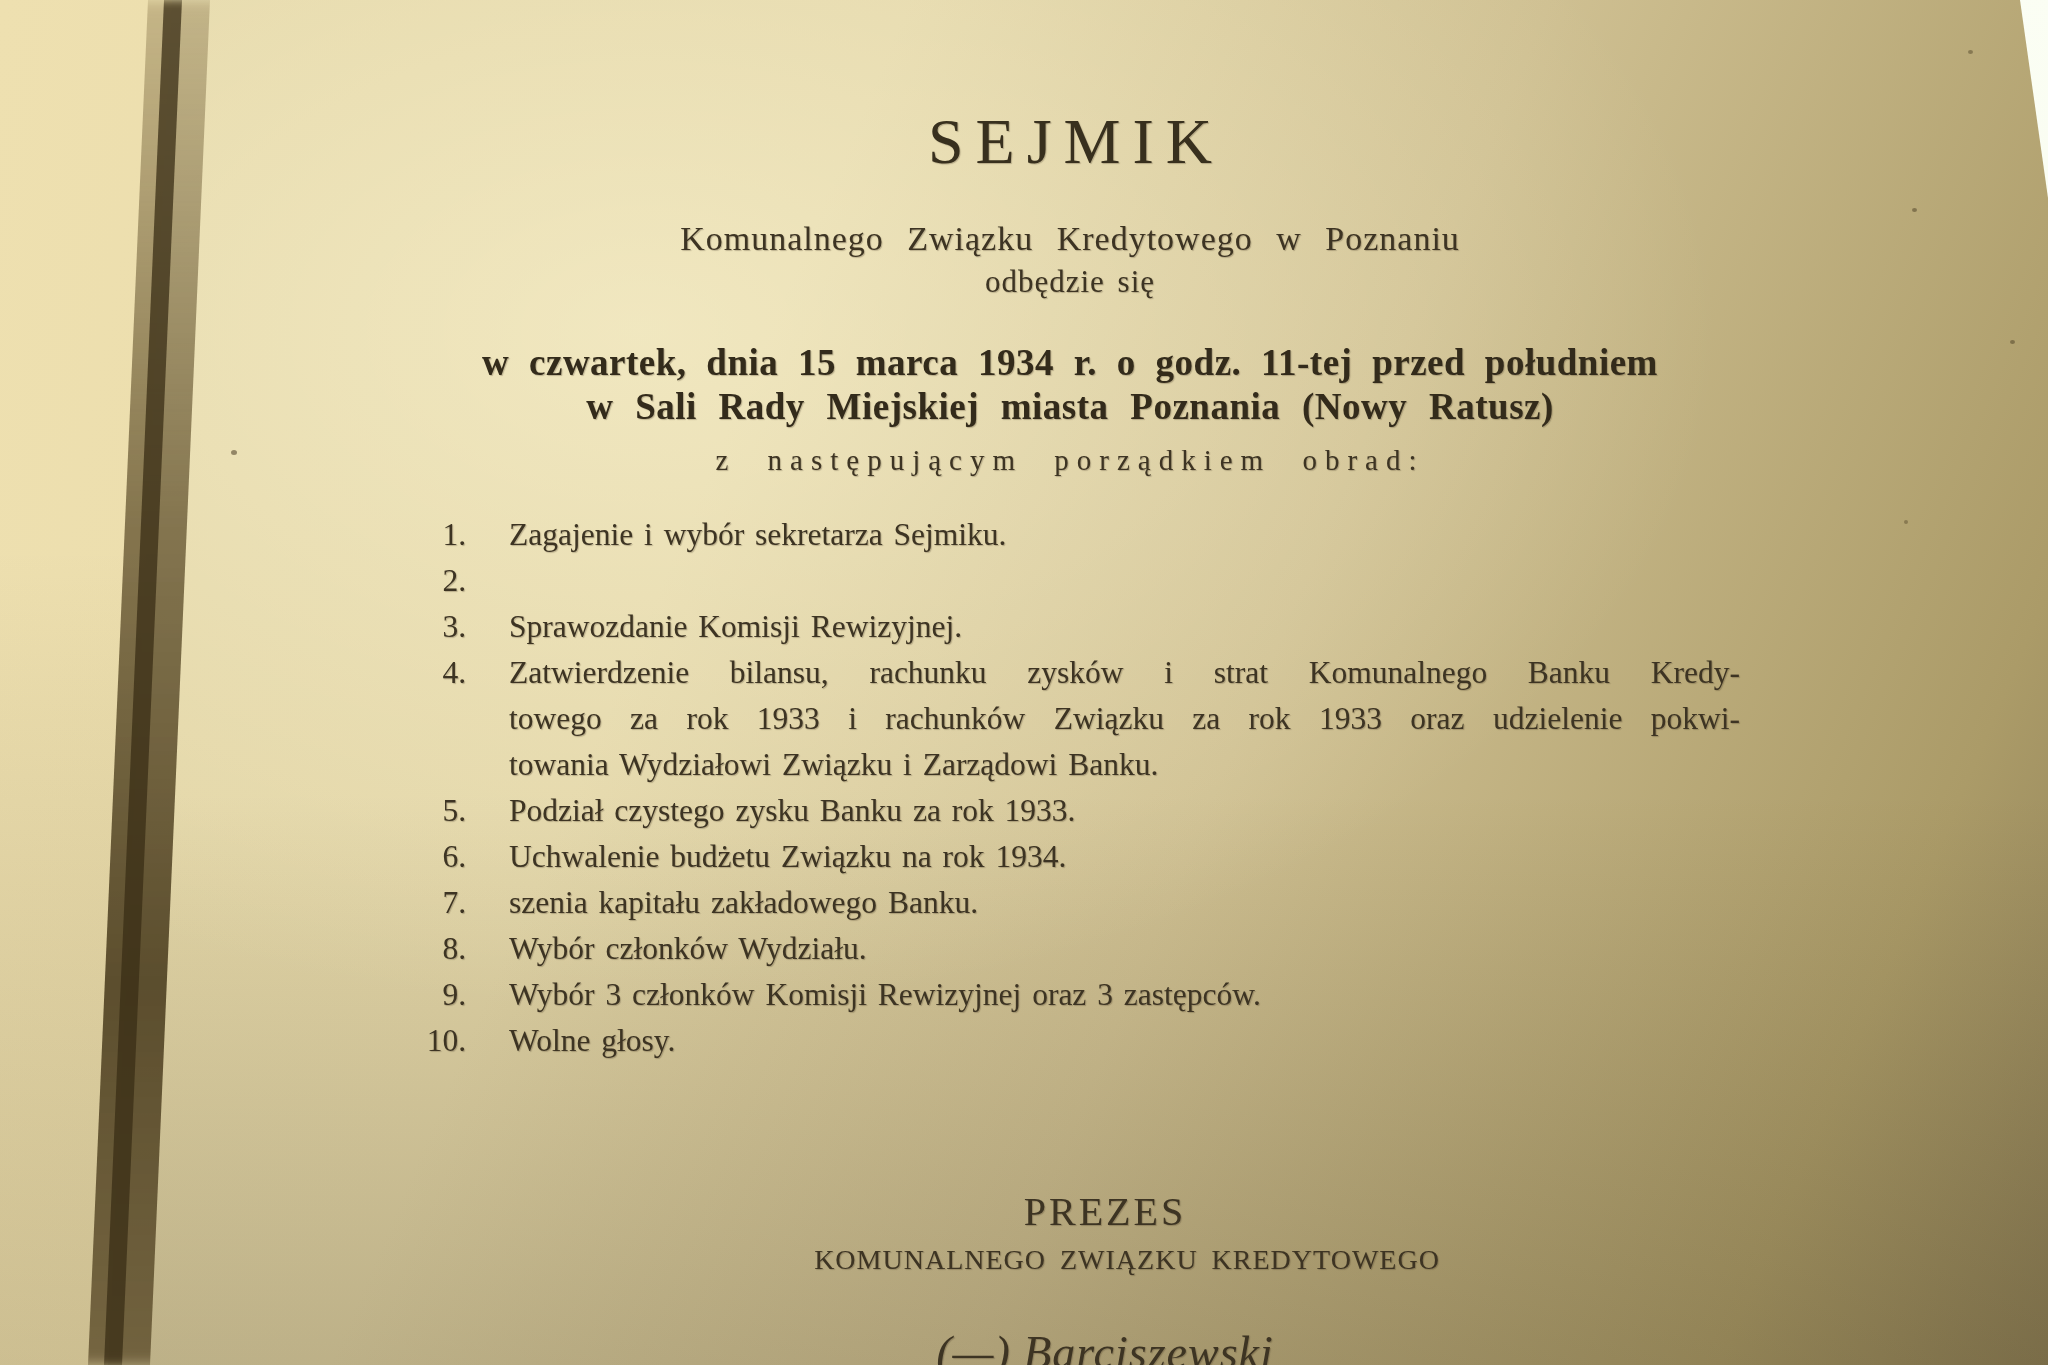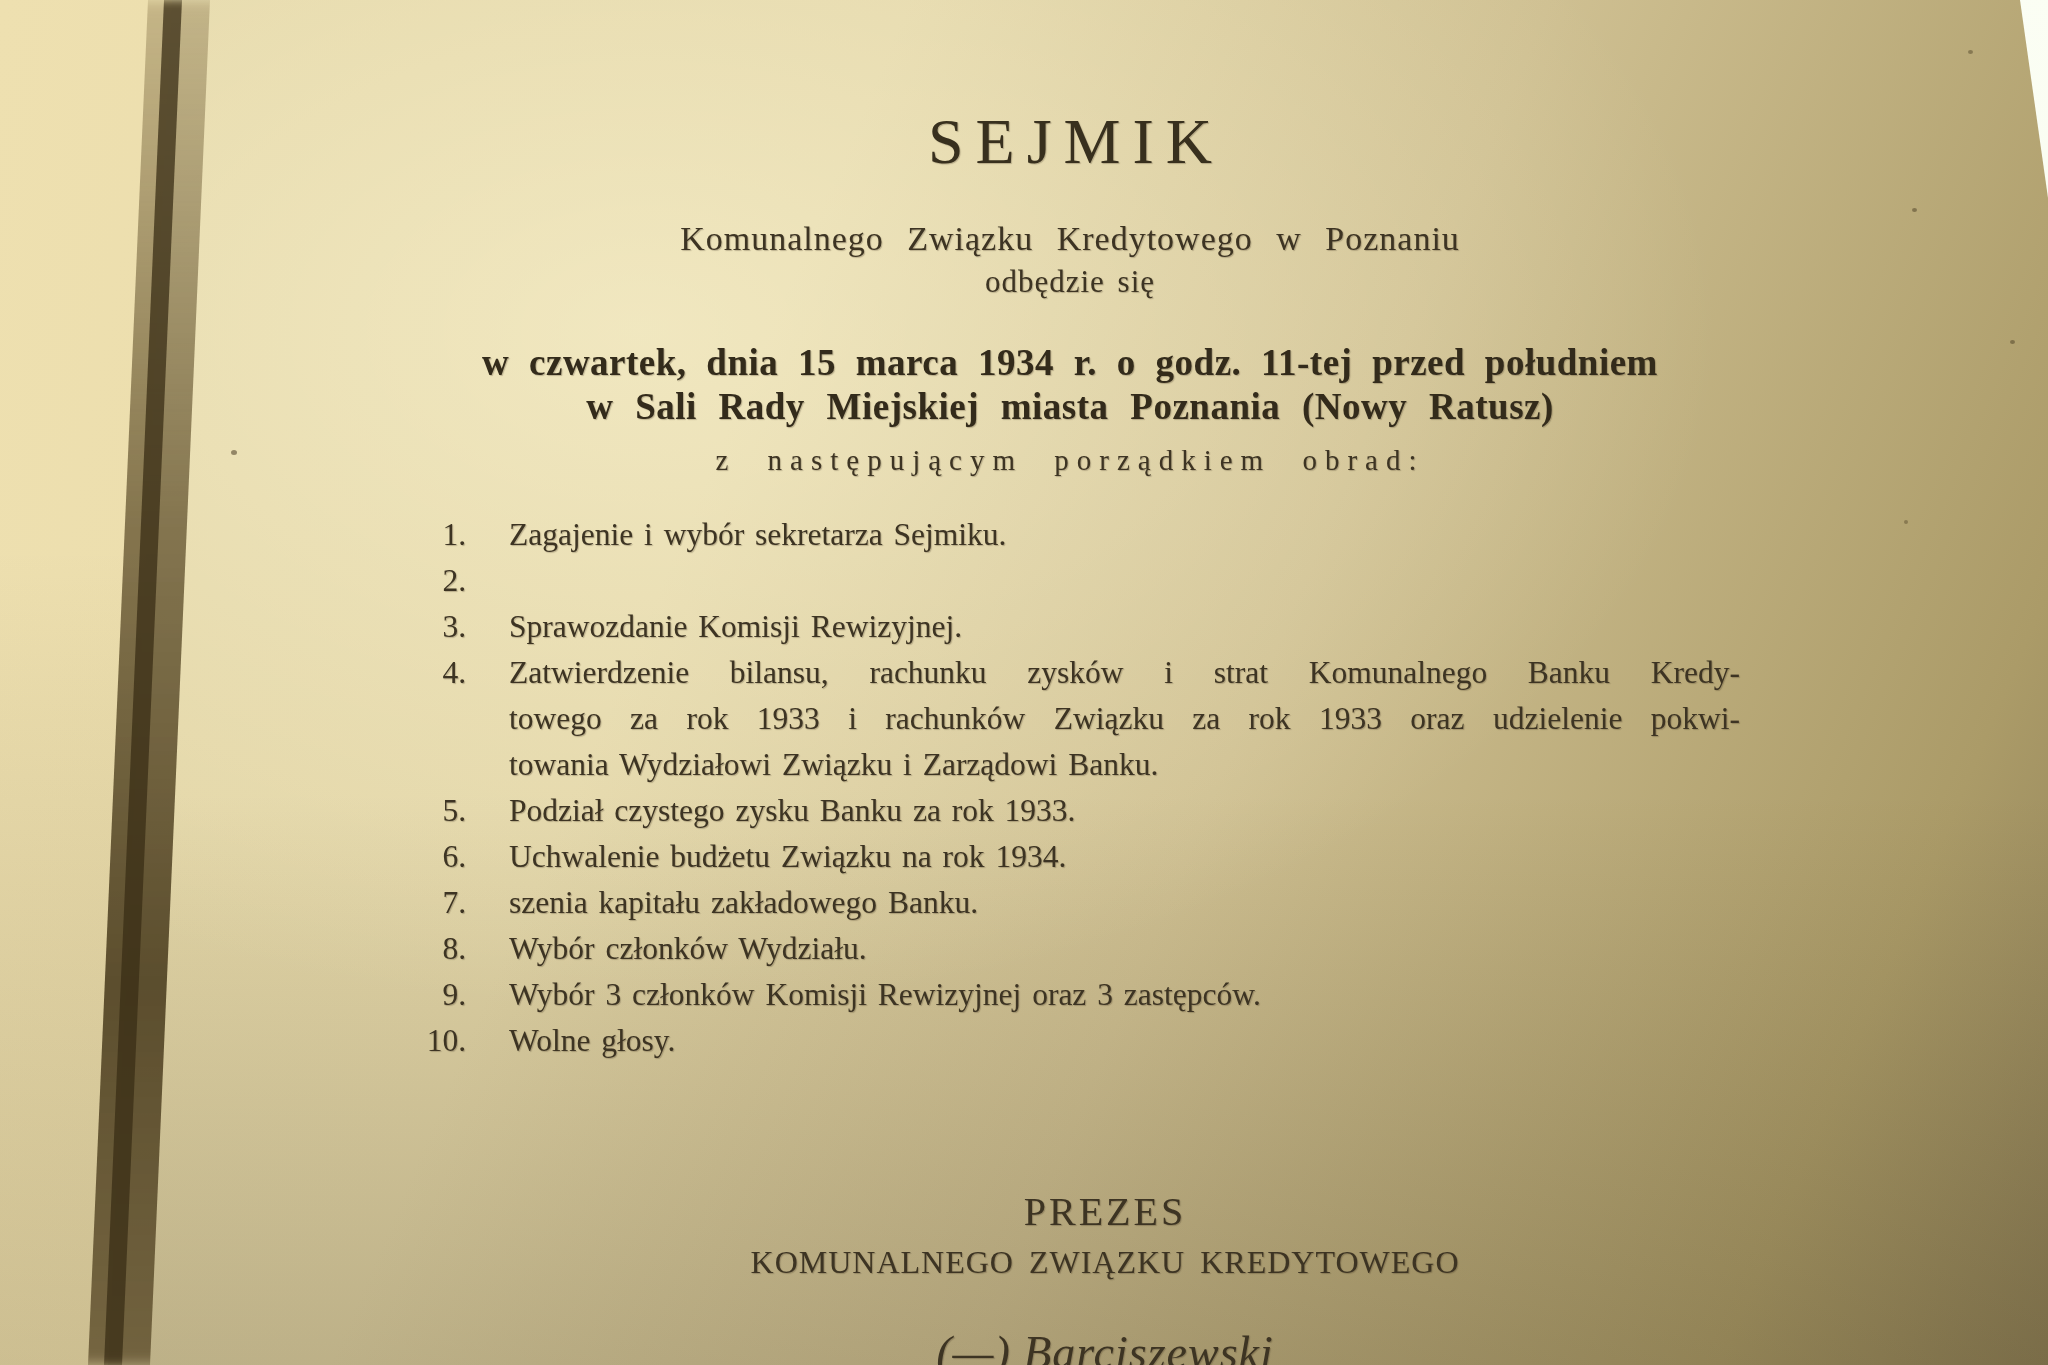--- a/index.html
+++ b/index.html
@@ -48,21 +48,21 @@
   .when{top:344px;font-size:37px;line-height:1;font-weight:700;word-spacing:10px;letter-spacing:0.5px;color:#332b1b;}
   .where{top:388px;font-size:37px;line-height:1;font-weight:700;word-spacing:12px;letter-spacing:0.5px;color:#332b1b;}
   .agenda-heading{top:446px;font-size:29px;line-height:1;letter-spacing:8px;word-spacing:16px;}
   .agenda{position:absolute;top:512px;left:340px;width:1400px;font-size:31.5px;line-height:46px;word-spacing:3px;}
   .row{display:flex;align-items:flex-start;}
   .num{width:126px;text-align:right;flex:0 0 auto;}
   .txt{flex:1 1 auto;margin-left:27px;min-width:0;}
   .line{white-space:nowrap;margin-left:16px;}
   .line.just{white-space:normal;text-align:justify;text-align-last:justify;}
   .sig-prezes{top:1192px;font-size:40px;line-height:1;letter-spacing:3px;left:375px;}
-  .sig-org{top:1246px;font-size:32px;line-height:1;letter-spacing:1px;word-spacing:6px;left:375px;}
+  .sig-org{top:1246px;font-size:28px;line-height:1;letter-spacing:1px;word-spacing:6px;left:397px;}
   .sig-name{top:1330px;font-size:46px;line-height:1;font-style:italic;letter-spacing:1px;left:375px;}
 </style>
 </head>
 <body>
 
 <div class="photo">
 
   <div class="page-left"></div>
   <div class="gutter-soft"></div>
   <div class="gutter-core"></div>

